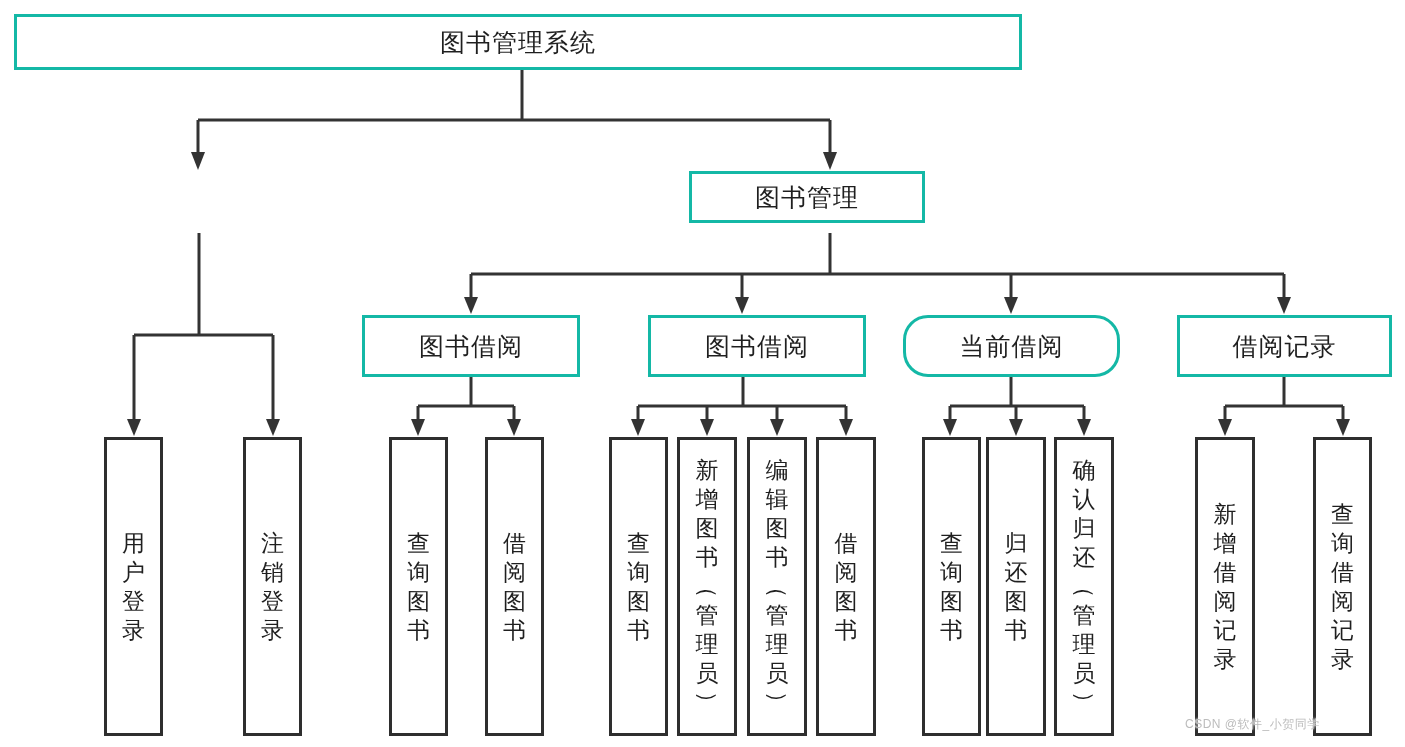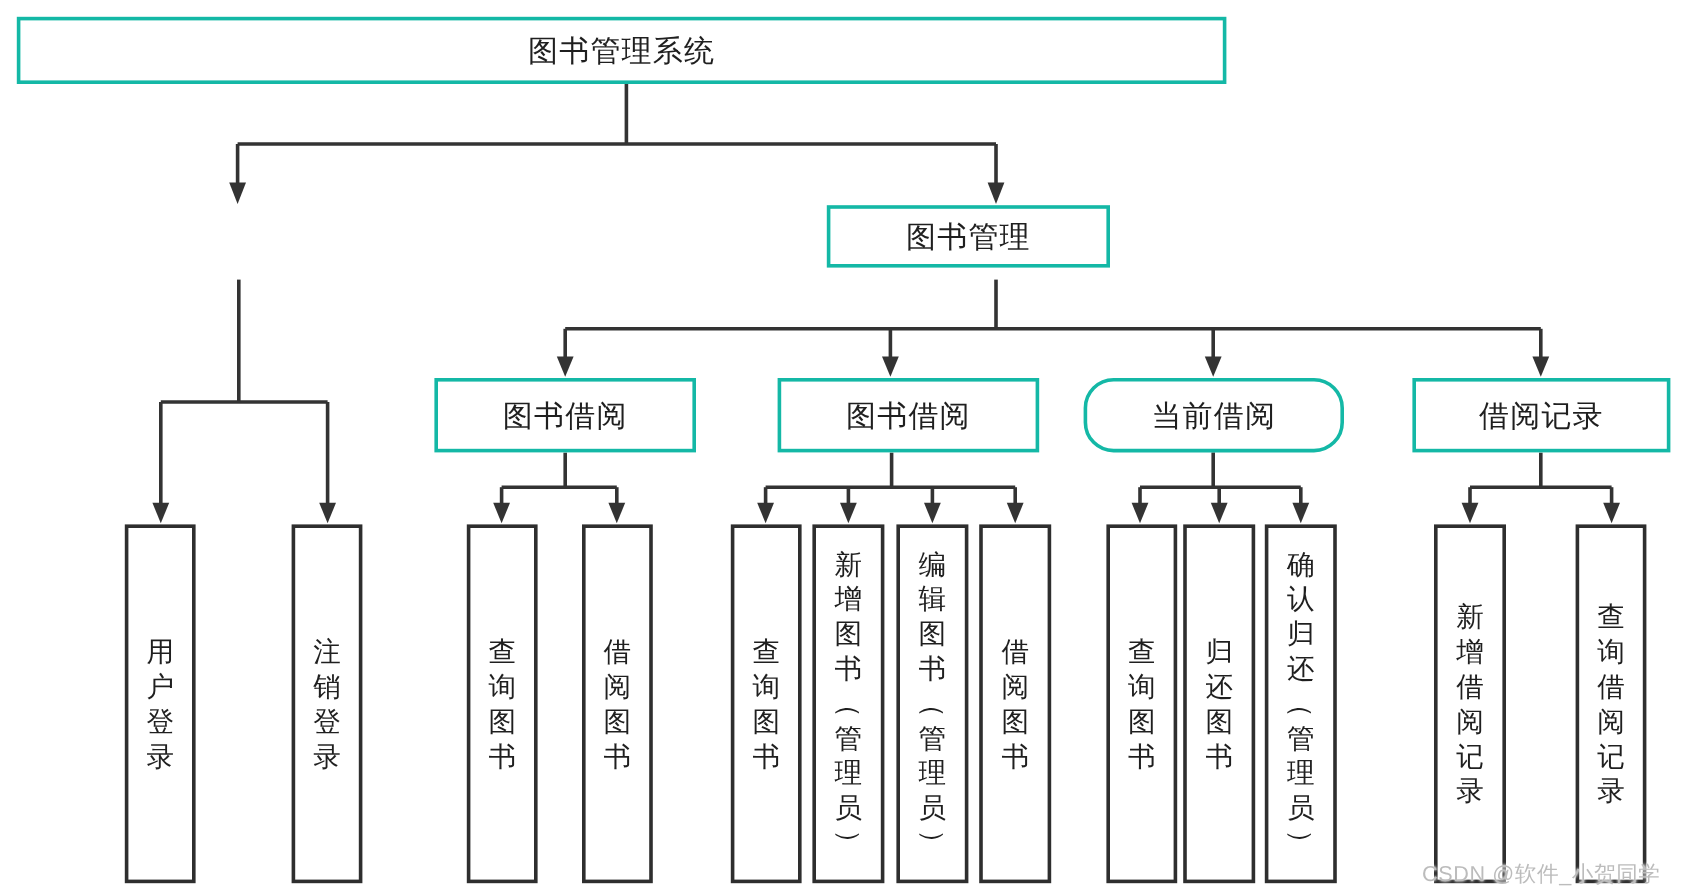--- a/index.html
+++ b/index.html
@@ -80,21 +80,21 @@
   .v-g3c4 { left: 816px;  width: 60px; }
   .v-g4c1 { left: 922px;  width: 59px; }
   .v-g4c2 { left: 986px;  width: 60px; }
   .v-g4c3 { left: 1054px; width: 60px; }
   .v-g5c1 { left: 1195px; width: 60px; }
   .v-g5c2 { left: 1313px; width: 59px; }
   .watermark {
     position: absolute;
     left: 1185px;
     top: 716px;
-    font-size: 18px;
+    font-size: 12px;
     color: #bcbcbc;
     letter-spacing: 0.5px;
     white-space: nowrap;
     text-shadow: 0 0 3px #ffffff, 0 0 2px #ffffff;
   }
 </style>
 </head>
 <body>
 
 <div class="canvas">

